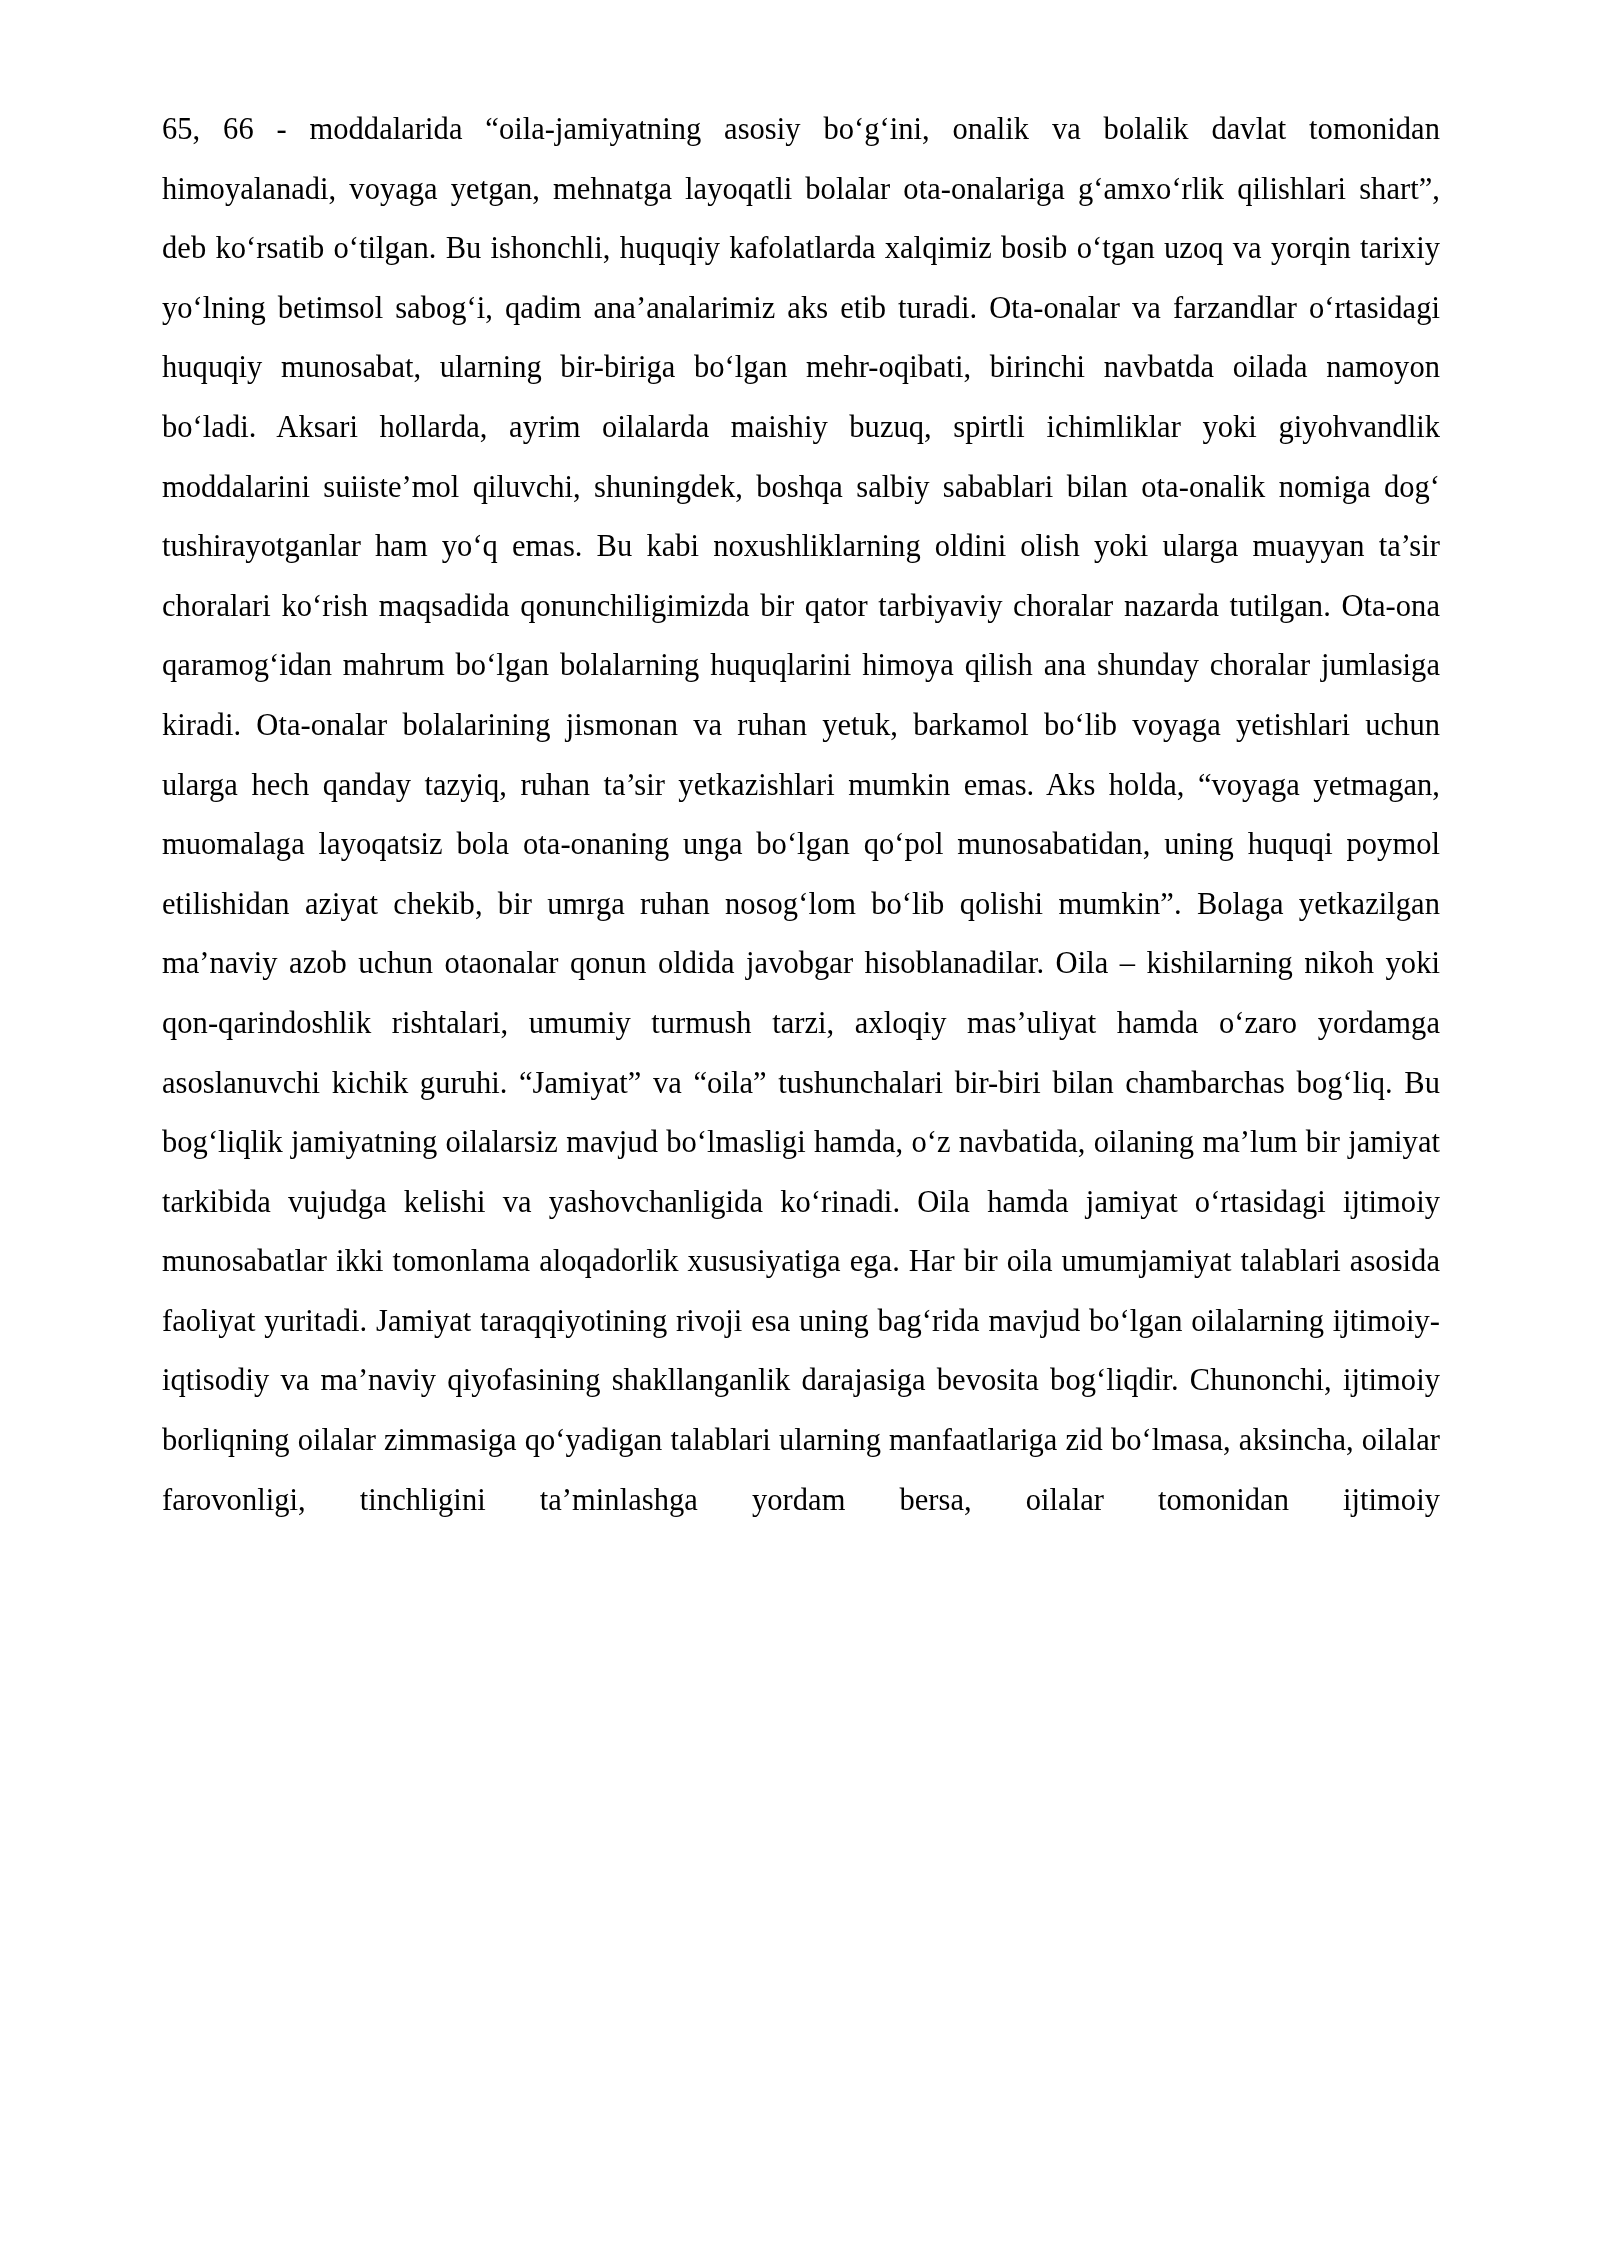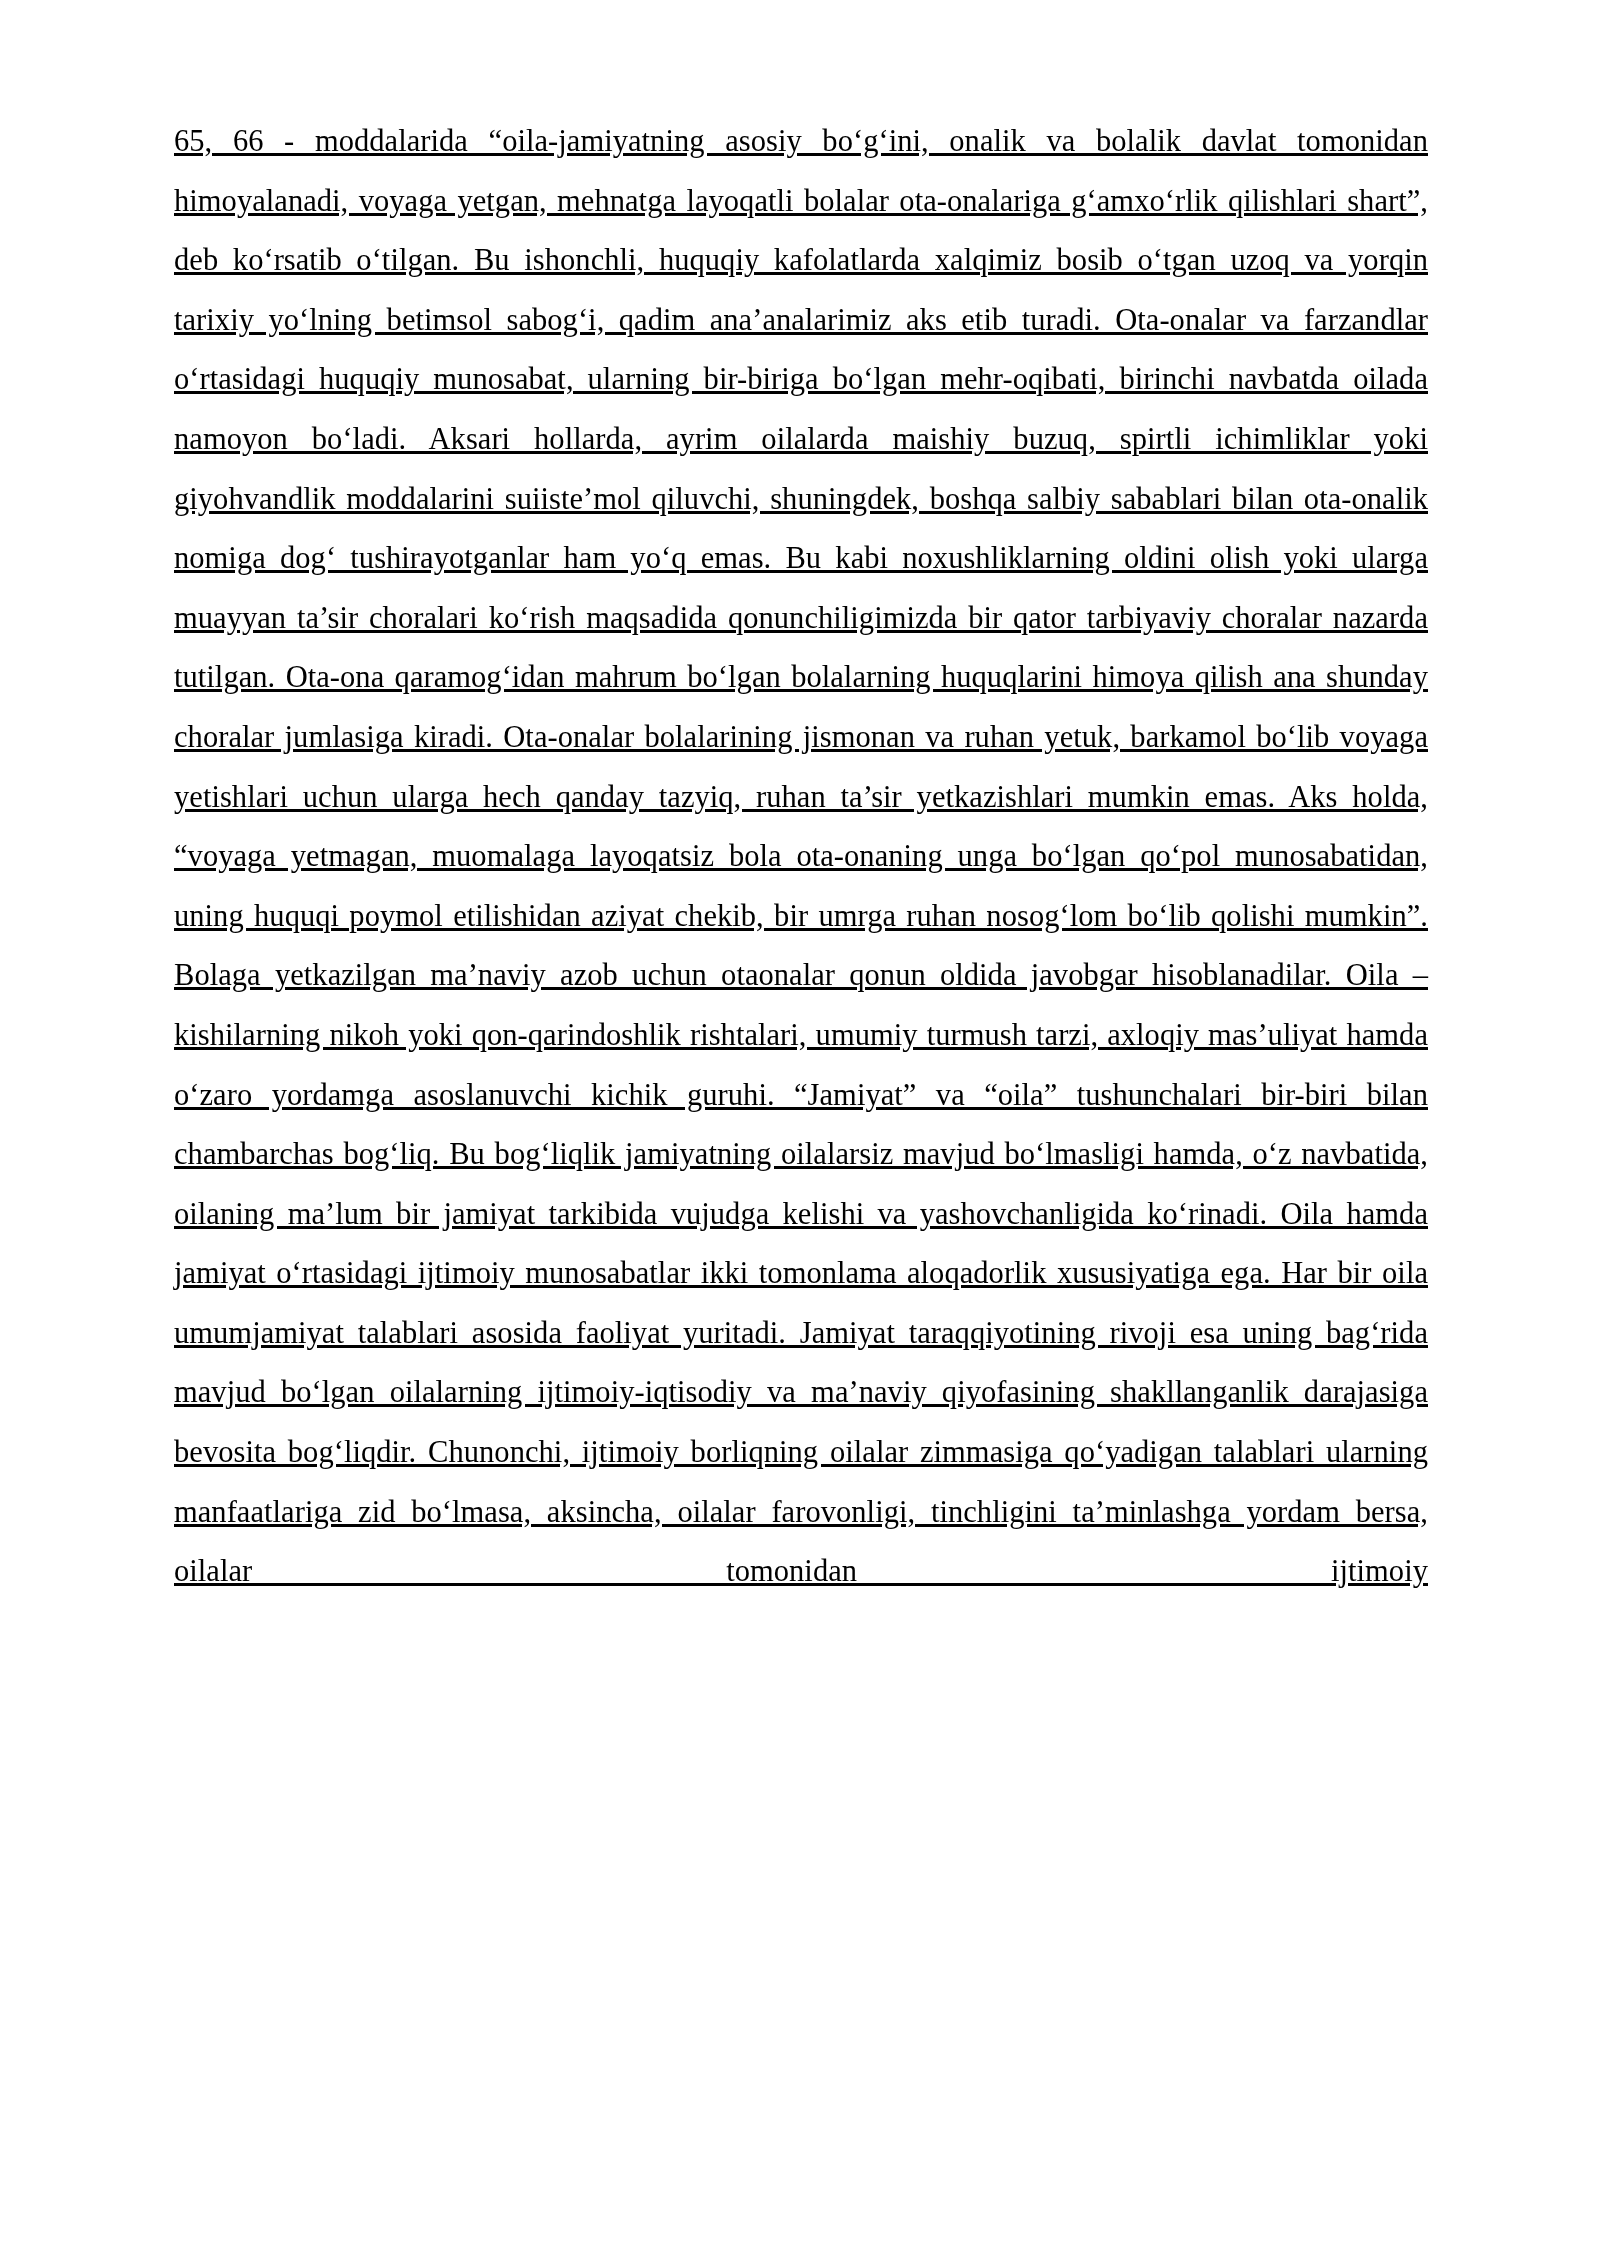--- a/index.html
+++ b/index.html
@@ -20,29 +20,28 @@
     overflow: hidden;
     box-sizing: border-box;
   }
   .text-block {
     position: absolute;
     left: 158px;
     top: 96px;
     width: 1286px;
   }
   .para {
-    margin: 16px;
+    margin: 4px;
     text-align: justify;
     text-justify: inter-word;
     font-size: 30.5px;
     line-height: 59.6px;
     letter-spacing: 0.05px;
     word-spacing: 0.2px;
     hyphens: none;
-    text-decoration: underline;
     -webkit-hyphens: none;
   }
   
   .para::after {
     content: "";
     display: inline-block;
     width: 100%;
     height: 0;
   }
 </style>

